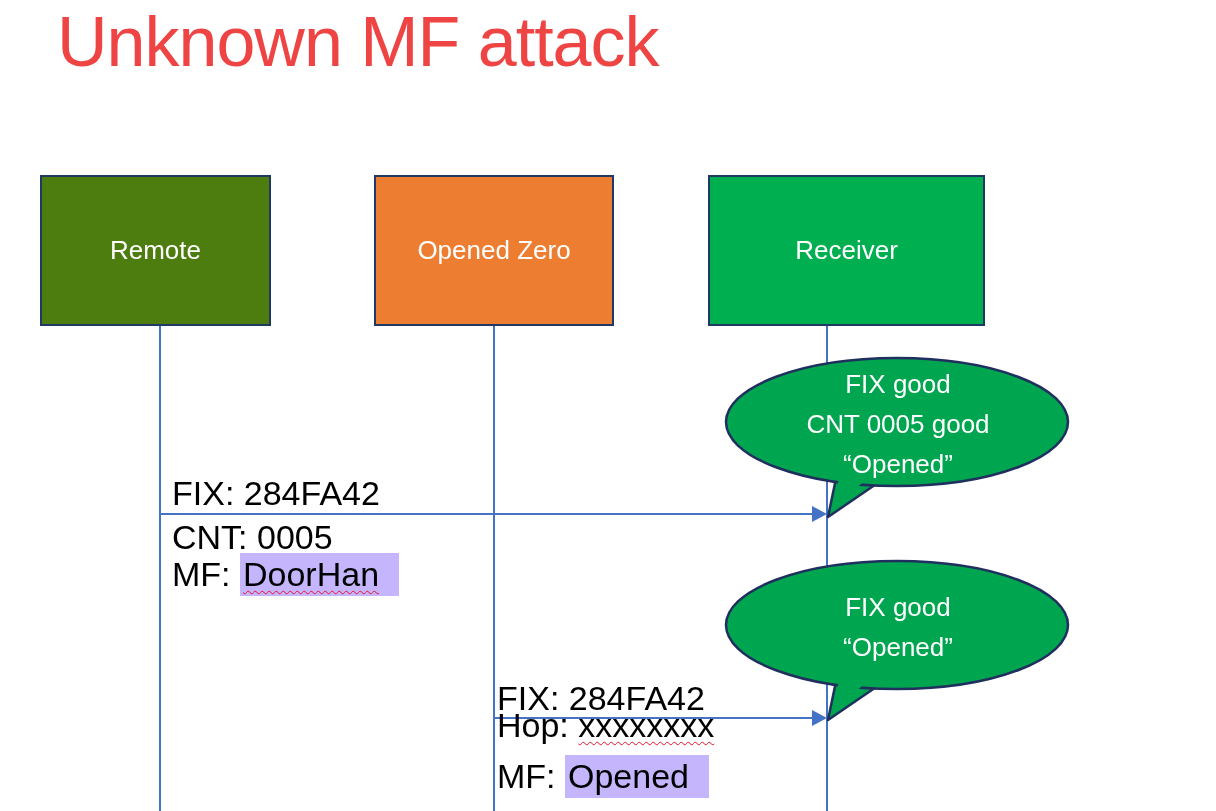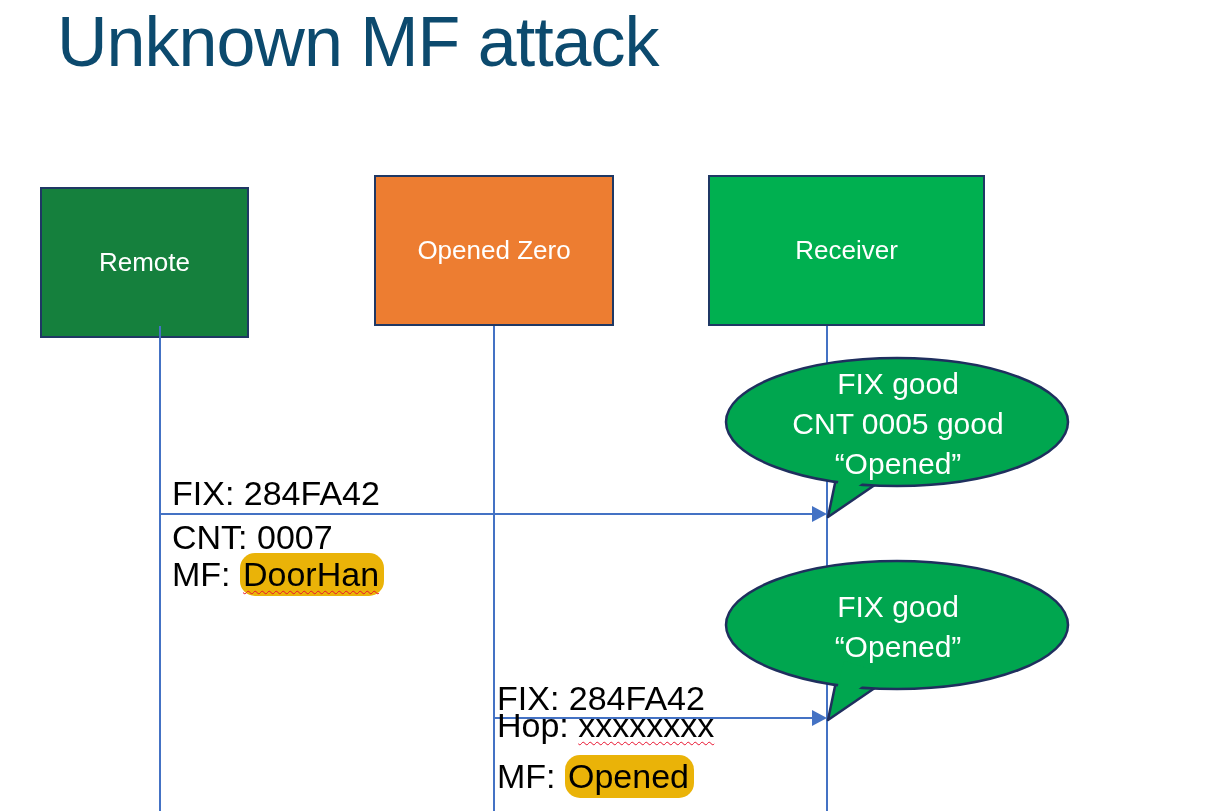--- a/index.html
+++ b/index.html
@@ -2,28 +2,28 @@
 <html><head>
 <meta charset="utf-8">
 <style>
   html,body{margin:0;padding:0;background:#ffffff;}
   #slide{
     position:relative;width:1216px;height:811px;background:#ffffff;
     font-family:"Liberation Sans", sans-serif;overflow:hidden;
   }
   .title{
     position:absolute;left:57px;top:4px;font-size:70px;line-height:1.1;
-    font-weight:300;color:#0c4a6e;letter-spacing:-1px;white-space:nowrap;
+    font-weight:300;color:#ef4444;letter-spacing:-1px;white-space:nowrap;
   }
   .actor{
     position:absolute;top:175px;height:151px;box-sizing:border-box;
     border:2.5px solid #1F3864;display:flex;align-items:center;justify-content:center;
   }
   .actor .lbl{color:#fff;font-size:26px;}
-  .actor.remote{left:40px;width:209px;background:#15803d;margin-top:12px;}
+  .actor.remote{left:40px;width:231px;background:#4d7c0f;}
   .actor.flipper{left:374px;width:240px;background:#ED7D31;}
   .actor.receiver{left:708px;width:277px;background:#00B050;}
   .lifeline{
     position:absolute;top:326px;height:485px;width:2px;background:#4472C4;
   }
   .lifeline.l1{left:159px;}
   .lifeline.l2{left:493px;}
   .lifeline.l3{left:826px;}
   .msg-line{position:absolute;height:2px;background:#4472C4;}
   .msg-line.a1{left:160px;top:513px;width:654px;}
@@ -31,33 +31,33 @@
   .arrow-head{
     position:absolute;width:0;height:0;
     border-top:8px solid transparent;border-bottom:8px solid transparent;
     border-left:15px solid #4472C4;
   }
   .arrow-head.a1{left:812px;top:506px;}
   .arrow-head.a2{left:812px;top:710px;}
   .msg-text{
     position:absolute;font-size:34px;color:#000;white-space:nowrap;line-height:34px;
   }
-  .hl{background:#eab308;padding:2px 5px 3px 3px;border-radius:15px;}
+  .hl{background:#c4b5fd;padding:2px 20px 3px 3px;}
   .squiggle{
     text-decoration-line:underline;text-decoration-style:wavy;
     text-decoration-color:#E8112D;text-decoration-thickness:1px;
     text-underline-offset:4px;
   }
   .callout-svg{position:absolute;width:370px;height:172px;}
   .callout-svg.c1{left:713px;top:352px;}
   .callout-svg.c2{left:713px;top:555px;}
   .callout-text{
     position:absolute;left:725px;width:346px;height:122px;
     display:flex;flex-direction:column;align-items:center;justify-content:center;
-    color:#fff;font-size:30px;line-height:40px;text-align:center;z-index:5;
+    color:#fff;font-size:26px;line-height:40px;text-align:center;z-index:5;
   }
   .callout-text.c1{top:363px;}
   .callout-text.c2{top:566px;}
   .z1{z-index:1}.z2{z-index:2}.z3{z-index:3}
 </style>
 </head>
 <body>
 
 <div id="slide">
 
@@ -76,21 +76,21 @@
   <div class="lifeline l1 z1"></div>
   <div class="lifeline l2 z1"></div>
   <div class="lifeline l3 z1"></div>
 
   <div class="msg-line a1 z2"></div>
   <div class="arrow-head a1 z2"></div>
   <div class="msg-line a2 z2"></div>
   <div class="arrow-head a2 z2"></div>
 
   <div class="msg-text z3" style="left:172px;top:476px;">FIX: 284FA42</div>
-  <div class="msg-text z3" style="left:172px;top:520px;">CNT: 0007</div>
+  <div class="msg-text z3" style="left:172px;top:520px;">CNT: 0005</div>
   <div class="msg-text z3" style="left:172px;top:557px;">
     <span>MF: </span><span class="hl squiggle">DoorHan</span>
   </div>
 
   <div class="msg-text z3" style="left:497px;top:681px;">FIX: 284FA42</div>
   <div class="msg-text z3" style="left:497px;top:708px;">
     <span>Hop: </span><span class="squiggle">xxxxxxxx</span>
   </div>
   <div class="msg-text z3" style="left:497px;top:759px;">
     <span>MF: </span><span class="hl">Opened</span>

